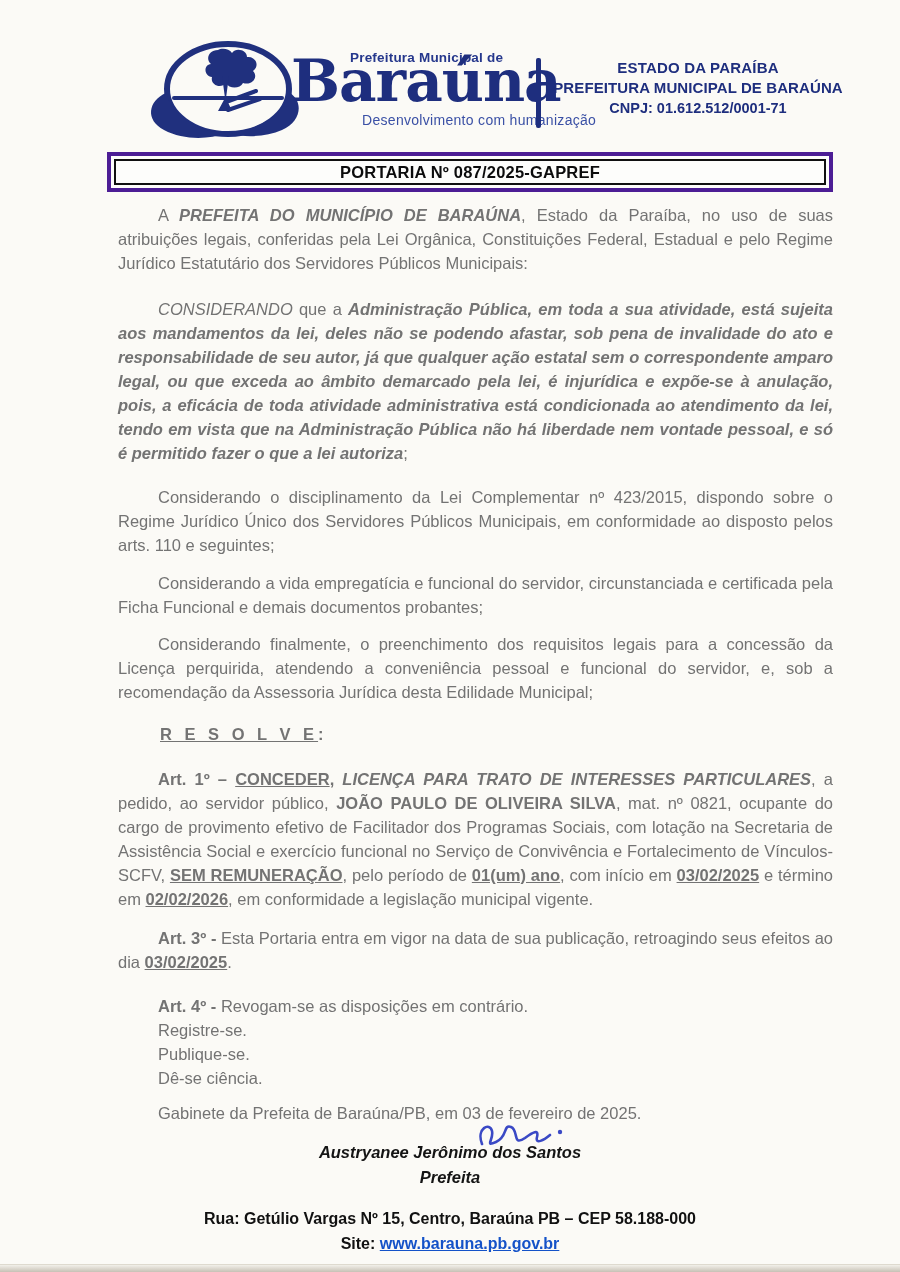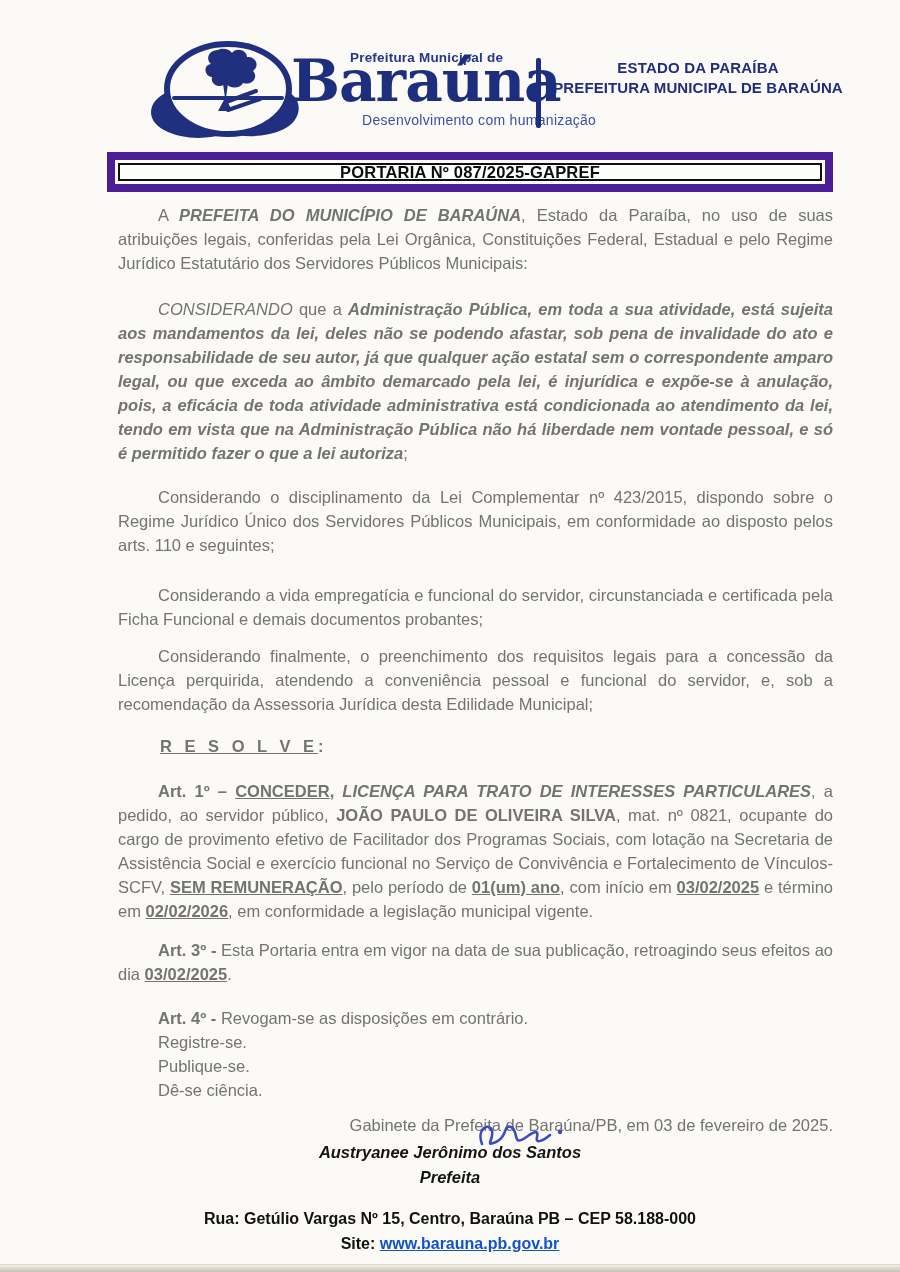--- a/index.html
+++ b/index.html
@@ -38,50 +38,50 @@
     position: absolute; left: 420px; top: 20px; width: 300px;
     text-align: center; color: #1e2e7e; font-weight: bold;
   }
   .head-right .l1 { font-size: 15px; line-height: 20px; letter-spacing: .2px; }
   .head-right .l2 { font-size: 15px; line-height: 20px; letter-spacing: .1px; }
   .head-right .l3 { font-size: 14.5px; line-height: 20px; }
 
   
   .title-box {
     position: absolute; left: 107px; top: 152px; width: 726px; height: 40px;
-    border: 8px solid #4c1d95; background: #fdfdfb; padding: 3px;
+    border: 4px solid #4c1d95; background: #fdfdfb; padding: 3px;
   }
   .title-box .inner {
     border: 2px solid #101010; height: 100%;
     display: flex; align-items: center; justify-content: center;
   }
   .title-box .inner span {
     font-weight: bold; font-size: 16.5px; letter-spacing: .2px; color: #0c0c0c;
   }
 
   
   .doc-body {
     position: absolute; left: 118px; top: 203px; width: 715px;
     font-size: 16.5px; line-height: 24px; text-align: justify; color: #737373;
   }
   .doc-body p { text-indent: 40px; }
   .p0 { margin-bottom: 22px; }
   .p1 { margin-bottom: 20px; }
-  .p2 { margin-bottom: 26px; }
+  .p2 { margin-bottom: 14px; }
   .p3 { margin-bottom: 13px; }
   .p4 { margin-bottom: 18px; }
   .resolve {
     margin: 0 0 21px 42px; font-weight: bold; font-size: 16.5px;
   }
   .resolve .word { letter-spacing: 4px; text-decoration: underline; }
   .p5 { margin-bottom: 15px; }
   .p6 { margin-bottom: 20px; }
   .p7 { margin-bottom: 0; }
   .closing-line { margin-left: 40px; line-height: 24px; text-align: left; }
-  .place-date { margin: 11px 0 0 40px; line-height: 24px; text-align: right; }
+  .place-date { margin: 11px 0 0 40px; line-height: 24px; text-align: left; }
 
   .fb { font-weight: bold; }
   .fi { font-style: italic; }
   .fu { text-decoration: underline; }
 
   
   .sig-block {
     position: absolute; left: 0; top: 1116px; width: 900px;
     text-align: center;
   }
@@ -125,20 +125,21 @@
         <path d="M100 72 l32 -11"></path>
       </g>
     </svg>
     <div class="brand-pretitle">Prefeitura Municipal de</div>
     <div class="brand-wordmark">Baraúna</div>
     <div class="brand-tagline">Desenvolvimento com humanização</div>
     <div class="head-divider"></div>
     <div class="head-right">
       <div class="l1">ESTADO DA PARAÍBA</div>
       <div class="l2">PREFEITURA MUNICIPAL DE BARAÚNA</div>
+      <div class="l3">CNPJ: 01.612.512/0001-71</div>
     </div>
   </div>
 
   <div class="title-box">
     <div class="inner">
       <span>PORTARIA Nº 087/2025-GAPREF</span>
     </div>
   </div>
 
   <div class="doc-body">

